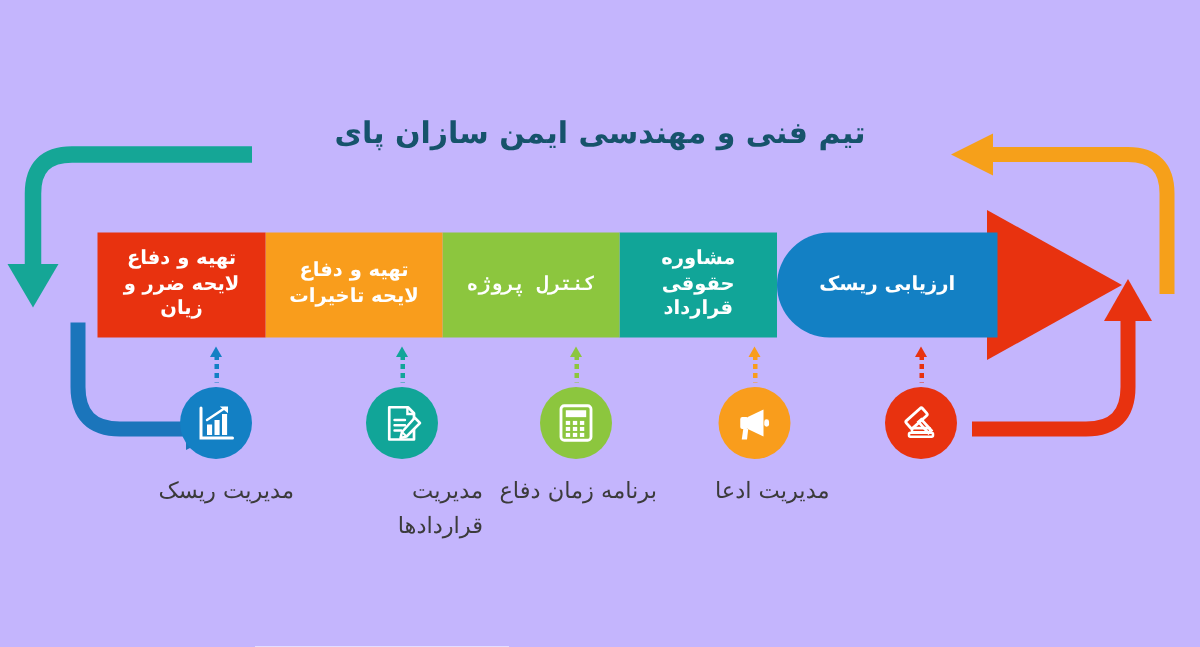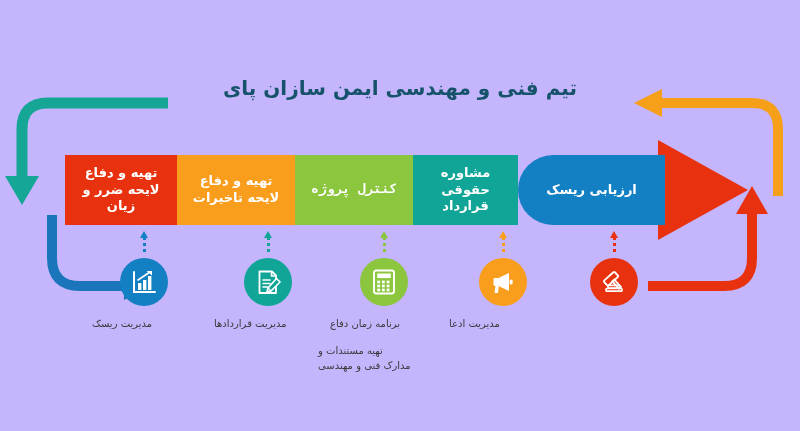--- a/index.html
+++ b/index.html
@@ -99,22 +99,22 @@
     border-radius: 50%;
     display: flex;
     align-items: center;
     justify-content: center;
   }
   .node svg { display:block; }
 
   
   .caption {
     position: absolute;
-    text-align: left;
-    font-size: 10px;
+    text-align: right;
+    font-size: 15px;
     color: #3b3b3b;
     direction: rtl;
     line-height: 1.5;
     white-space: pre-line;
   }
   .caption.sub {
     color: #3b3b3b;
   }
 
   
@@ -261,19 +261,17 @@
       <rect x="5" y="19.5" width="16" height="2.7" rx="1" fill="none" stroke="#fff" stroke-width="1.7"></rect>
       <rect x="7" y="16.4" width="12" height="2.7" rx="0.8" fill="none" stroke="#fff" stroke-width="1.7"></rect>
     </svg>
   </div>
 
   <div class="caption" style="left:92px; top:316px; width:104px;">مدیریت ریسک</div>
 
   <div class="caption" style="left:214px; top:316px; width:108px;">مدیریت قراردادها</div>
 
   <div class="caption" style="left:330px; top:316px; width:108px;">برنامه زمان دفاع</div>
-  <div class="caption sub" style="left:318px; top:343px; width:132px;">تهیه مستندات و
-مدارک فنی و مهندسی</div>
 
   <div class="caption" style="left:449px; top:316px; width:104px;">مدیریت ادعا</div>
 
 
 </div>
 
 </body></html>

